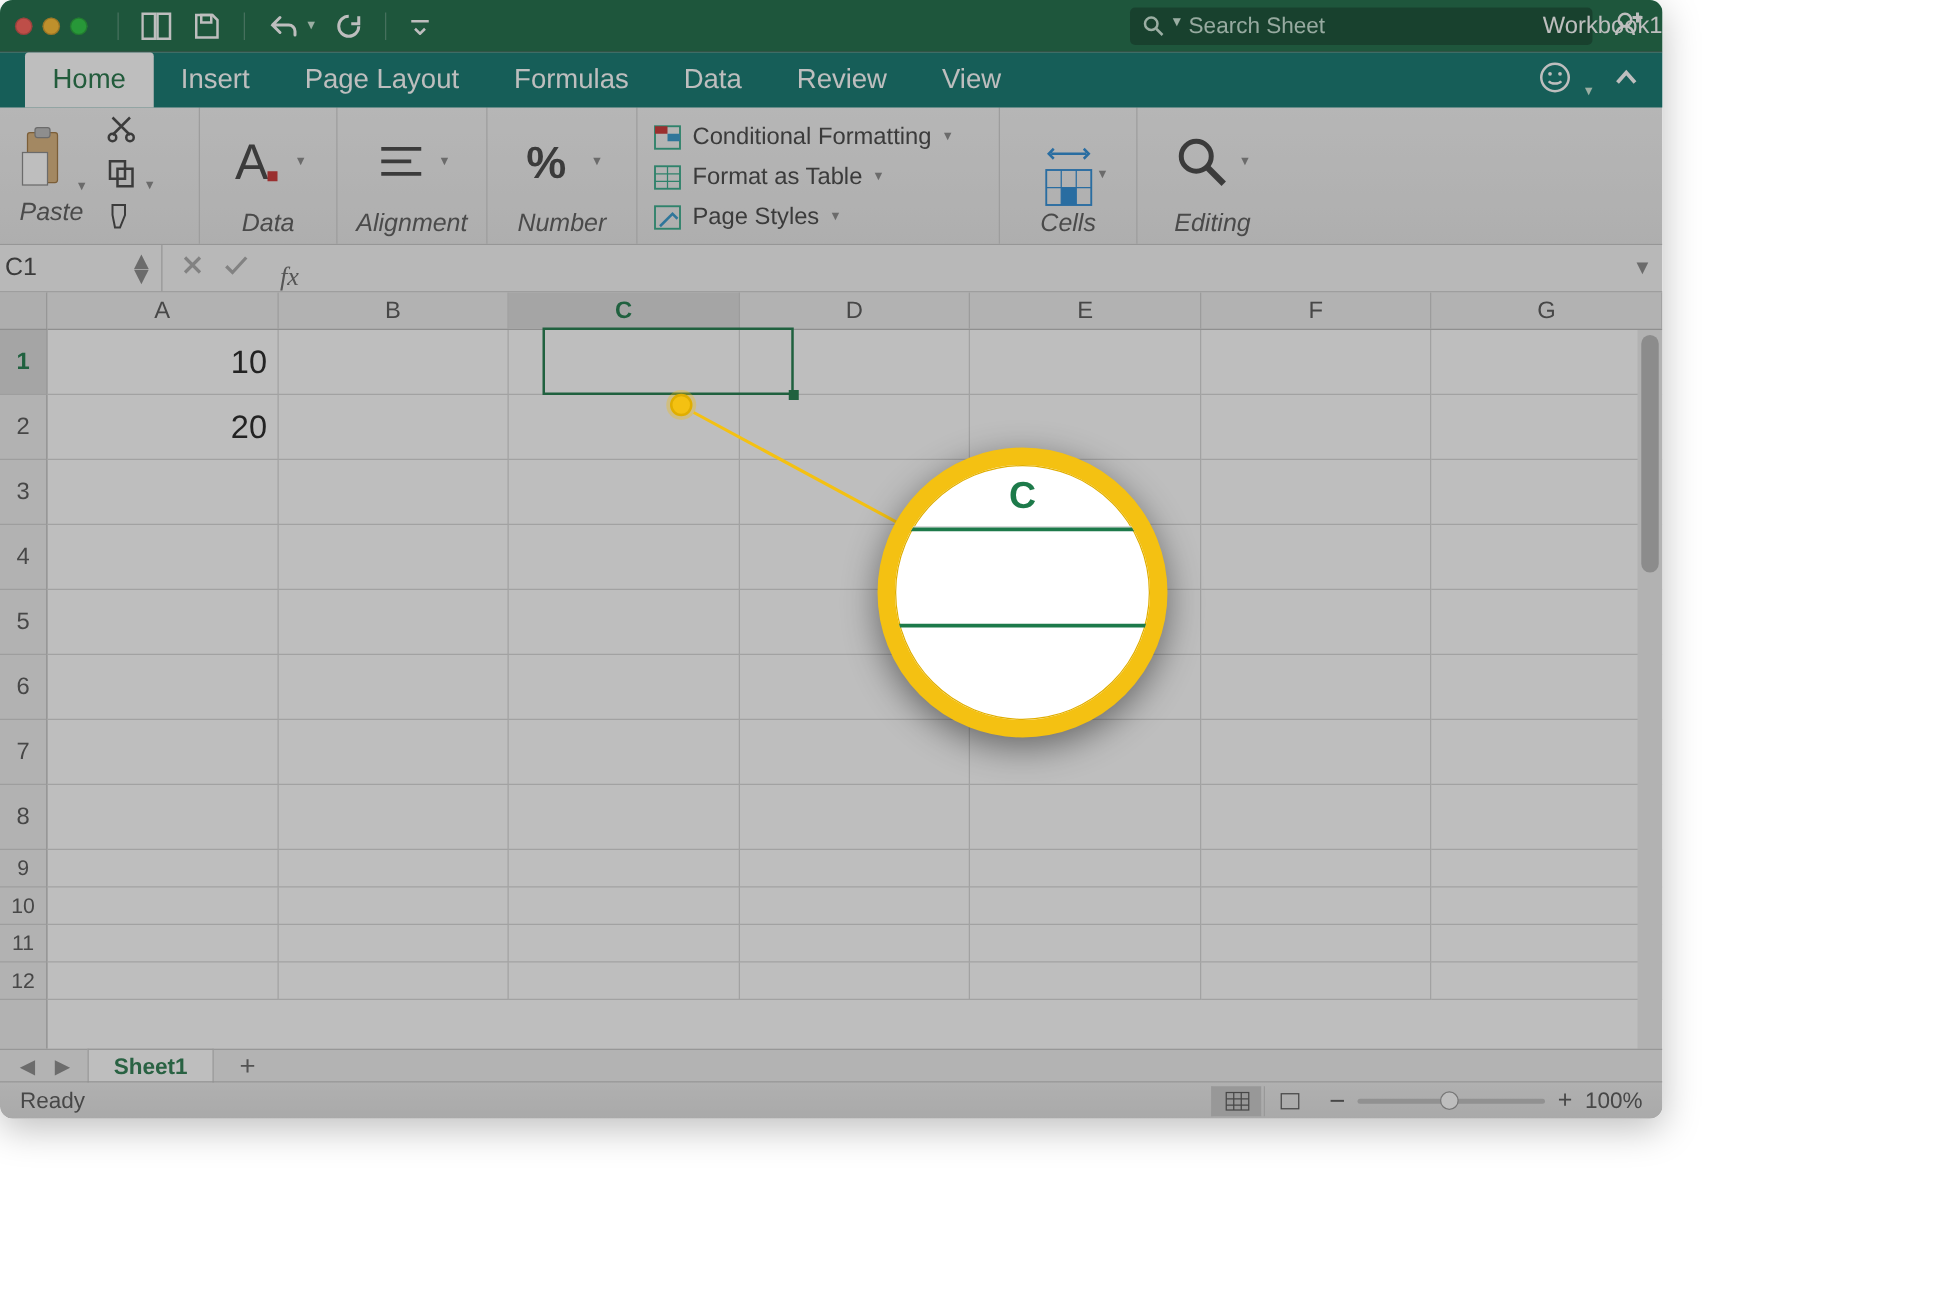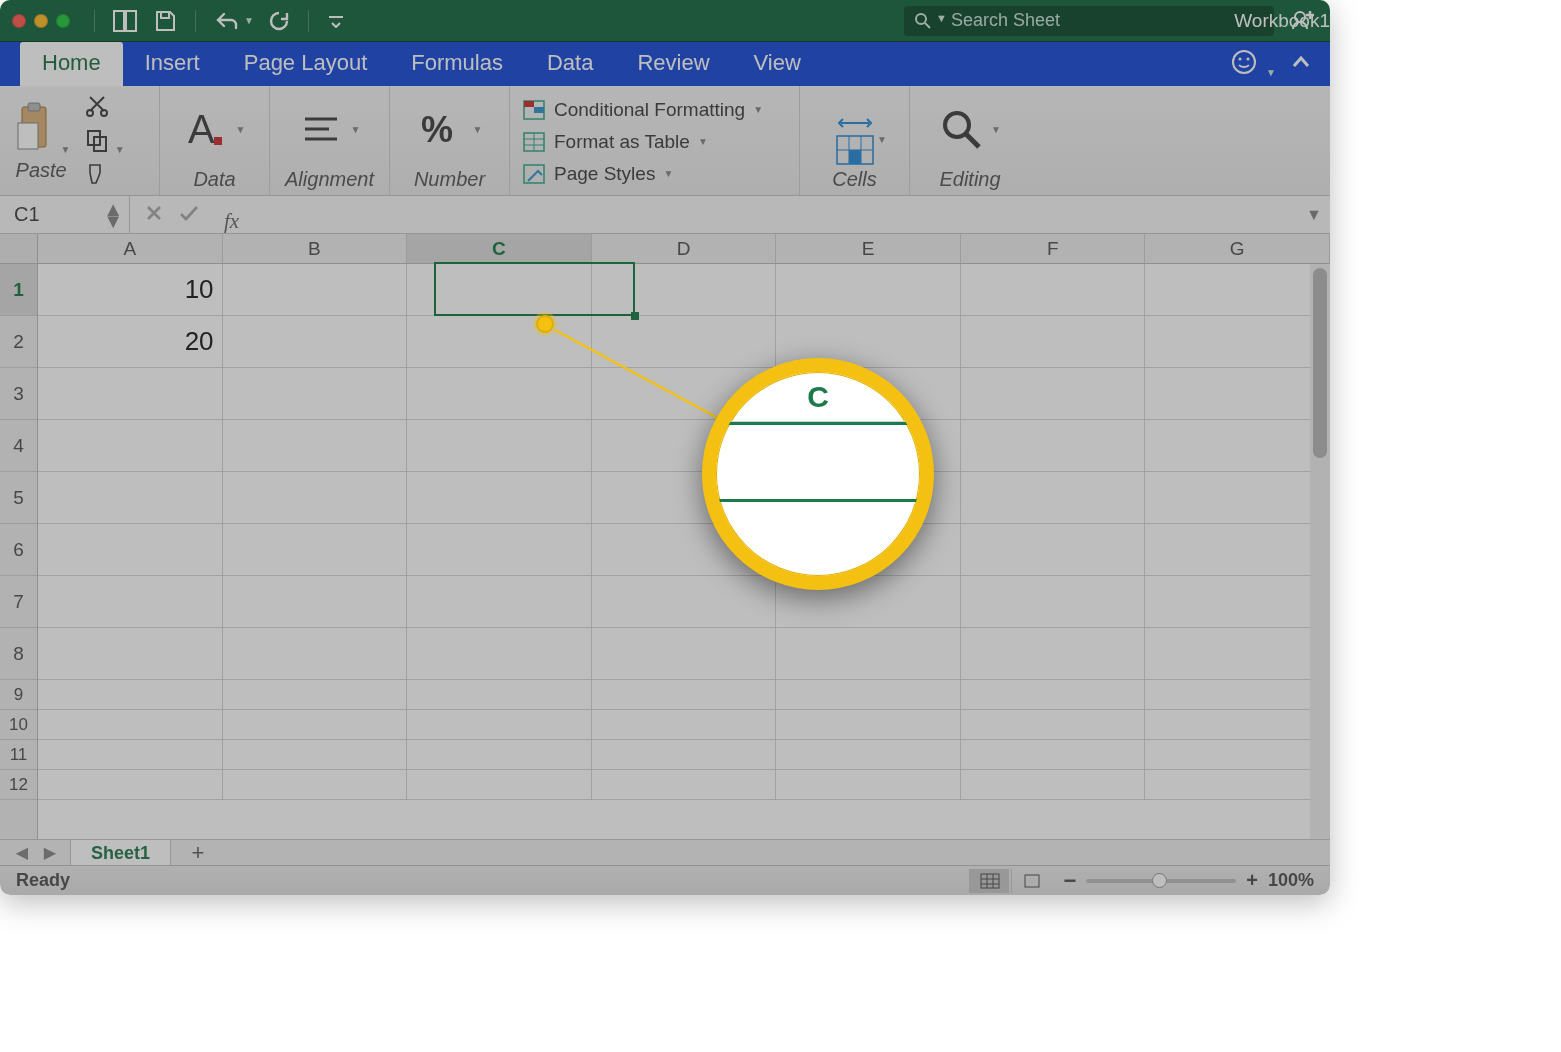--- a/index.html
+++ b/index.html
@@ -18,38 +18,38 @@
 .qat { display: flex; gap: 14px; align-items: center; }
 .qat .divider { width:1px; height:22px; background: rgba(255,255,255,.25); margin: 0 4px; }
 .qat svg, .ribbon-icon svg { display:block; }
 .titlebar .title { position:absolute; left:0; right:0; text-align:right; color:#fff; font-size:19px; pointer-events:none; }
 .search-box { margin-left:auto; display:flex; align-items:center; background: rgba(0,0,0,.28); width:370px; height:30px; border-radius:4px; padding:0 10px; color:#c7e3d4; }
 .search-box svg { margin-right:6px; }
 .search-box .ph { color:#c7e3d4; font-size:18px; }
 .share-btn { margin-left: 16px; }
 
 
-.tabs-row { height: 44px; background: #1d4ed8; display:flex; align-items:flex-end; padding: 0 0 0 20px; position:relative; }
+.tabs-row { height: 44px; background: #0f766e; display:flex; align-items:flex-end; padding: 0 0 0 20px; position:relative; }
 .tab { padding: 8px 22px 10px 22px; color:#fff; font-size:22px; cursor:pointer; }
 .tab.active { background:#fff; color:#217346; border-radius: 3px 3px 0 0; }
 .tabs-right { position:absolute; right:18px; top:0; height:100%; display:flex; align-items:center; gap:14px; }
 
 
 .ribbon { height: 110px; background: linear-gradient(#f4f4f4,#e9e9e9); border-bottom:1px solid #c6c6c6; display:flex; align-items:stretch; }
 .group { border-right:1px solid #d0d0d0; padding: 6px 12px 4px 12px; display:flex; flex-direction:column; justify-content:flex-end; }
 .group .icons-row { display:flex; align-items:center; gap:8px; flex:1; }
 .group .label { text-align:center; font-size:20px; color:#5a5a5a; padding-top:2px;font-style:italic; }
 .mini-column { display:flex; flex-direction:column; gap:4px; }
 .styles-group .style-item { display:flex; align-items:center; gap:8px; font-size:19px; color:#444; height:32px; }
 .styles-group { justify-content:center; }
 .ribbon-icon { display:flex; align-items:center; gap:4px; }
 
 
 .formula-bar { height:38px; border-bottom:1px solid #c6c6c6; display:flex; align-items:center; background:#f7f7f7; }
-.namebox { width:130px; height:100%; border-right:1px solid #c6c6c6; display:flex; align-items:center; justify-content:space-between; padding:0 6px 0 14px; font-size:20px; color:#444; }
+.namebox { width:130px; height:100%; border-right:1px solid #c6c6c6; display:flex; align-items:center; justify-content:space-between; padding:0 6px 0 4px; font-size:20px; color:#444; }
 .namebox .spin { display:flex; flex-direction:column; line-height:.6; color:#888; }
 .fb-btns { display:flex; gap:14px; padding:0 14px; color:#9a9a9a; }
 .fx { font-style:italic; font-family:"Times New Roman",serif; font-size:21px; color:#6a6a6a; padding:0 10px;margin-top:13px; }
 .fb-input { flex:1; height:100%; }
 .fb-expand { width:24px; color:#888; padding-right:8px; }
 
 
 .sheet-area { position:absolute; top:234px; left:0; right:0; bottom:56px; }
 .corner { position:absolute; left:0; top:0; width:38px; height:30px; background:#e9e9e9; border-right:1px solid #bcbcbc; border-bottom:1px solid #bcbcbc; }
 .col-headers { position:absolute; left:38px; top:0; right:0; height:30px; display:flex; background:#eee; border-bottom:1px solid #bcbcbc; }
@@ -60,21 +60,21 @@
 .row-h.sel { color:#1d7a4a; font-weight:bold; background:#dcdcdc; }
 .row-h.short { height:30px; line-height:30px; font-size:17px; }
 .grid { position:absolute; left:38px; top:30px; right:0; bottom:0; }
 .grid-row { display:flex; height:52px; }
 .grid-row.short { height:30px; }
 .cell { width:199px; border-right:1px solid #d7d7d7; border-bottom:1px solid #d7d7d7; font-size:26px; display:flex; align-items:center; justify-content:flex-end; padding-right:8px; color:#222; }
 .sel-outline { position:absolute; border: 2.5px solid #1d7a4a; }
 .sel-handle { position:absolute; width:8px; height:8px; background:#1d7a4a; }
 
 
-.statusbar { position:absolute; left:0; right:0; bottom:0; height:30px; background:linear-gradient(#ececec,#e1e1e1); border-top:1px solid #c0c0c0; display:flex; align-items:center; font-size:18px; color:#555; padding:0 16px;font-weight:bold; }
+.statusbar { position:absolute; left:0; right:0; bottom:0; height:30px; background:linear-gradient(#ececec,#e1e1e1); border-top:1px solid #c0c0c0; display:flex; align-items:center; font-size:18px; color:#555; padding:0 16px; }
 .view-btns { margin-left:auto; display:flex; align-items:center; gap:2px; }
 .vbtn { width:40px; height:24px; display:flex; align-items:center; justify-content:center; border-left:1px solid #cacaca; }
 .vbtn.active { background:#c9c9c9; }
 .zoom { display:flex; align-items:center; gap:10px; margin-left:12px; }
 .zoom .track { width:150px; height:4px; background:#bfbfbf; border-radius:2px; position:relative; }
 .zoom .thumb { width:15px; height:15px; border-radius:50%; background:#fff; border:1px solid #999; position:absolute; left:66px; top:-6px; }
 
 
 .sheettabs { position:absolute; left:0; right:0; bottom:30px; height:26px; background:#efefef; border-top:1px solid #c7c7c7; display:flex; align-items:center; padding-left:8px; }
 .nav-arrow { width:28px; color:#8a8a8a; text-align:center; font-size:16px; }

